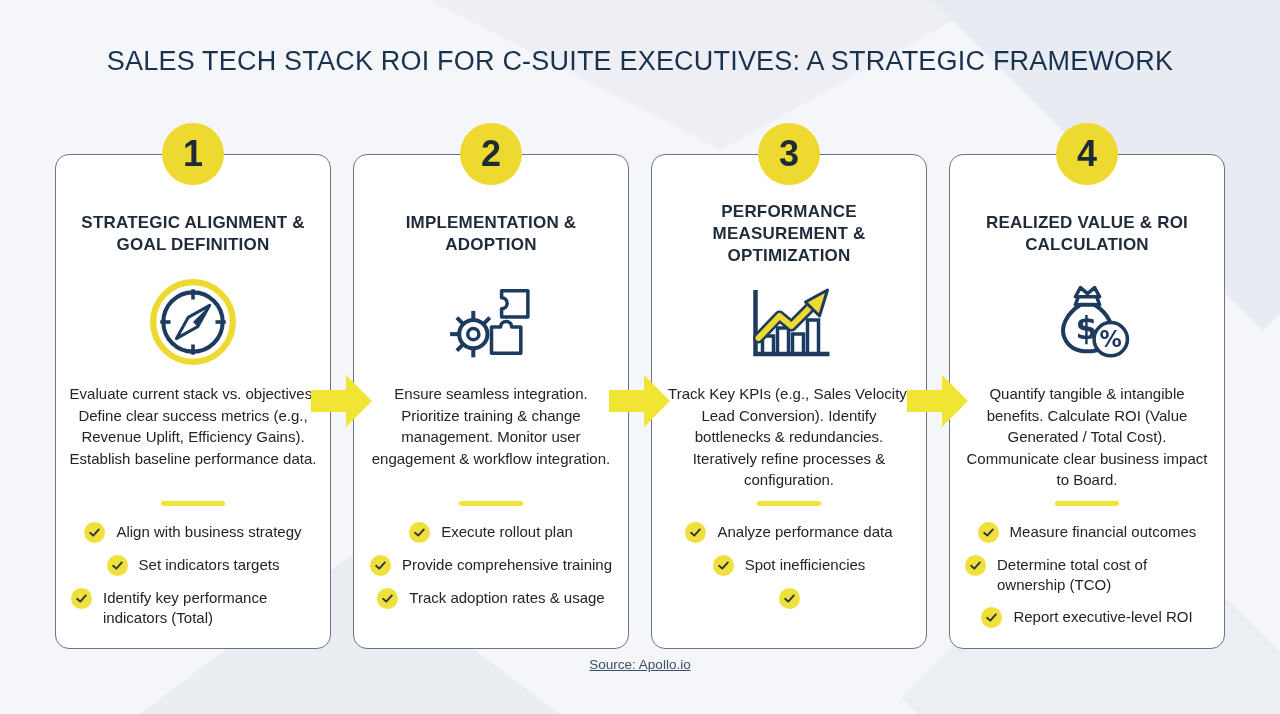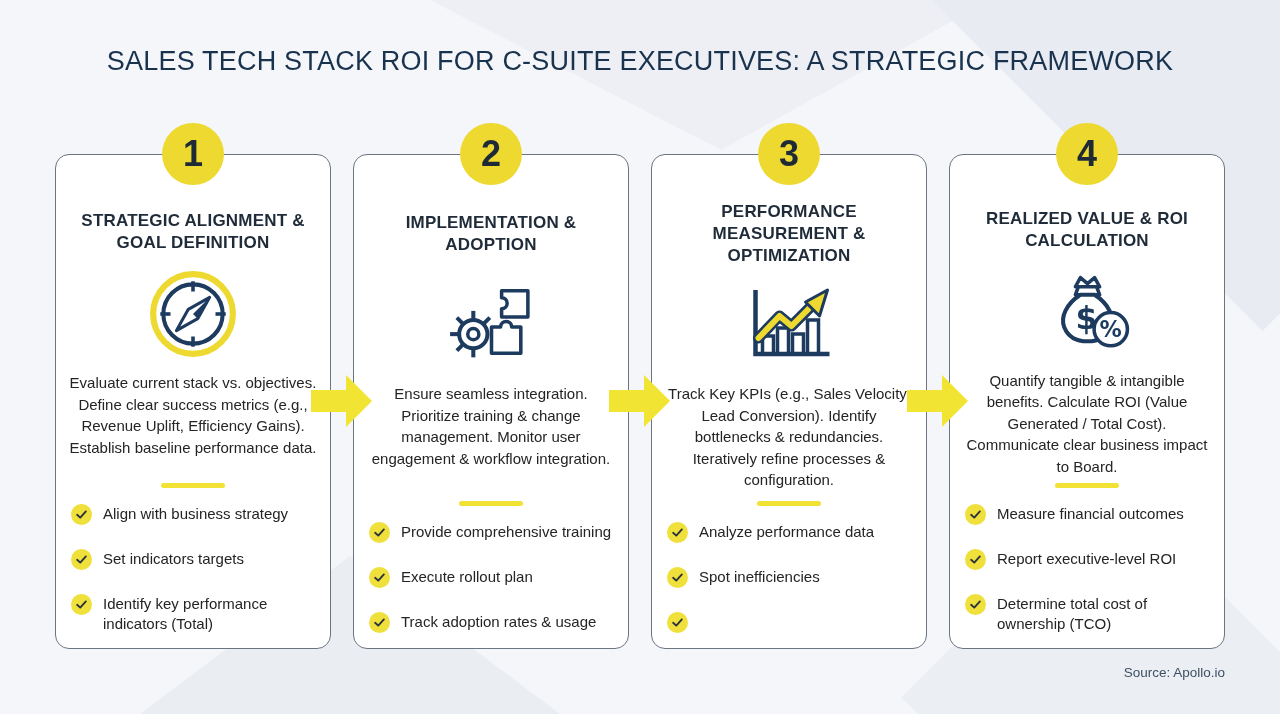--- a/index.html
+++ b/index.html
@@ -92,22 +92,23 @@
     color:#242424;
   }
   .divider {
     width:64px; height:5px; border-radius:3px;
     background:#F1E235;
     margin:6px 0 16px;
     flex-shrink:0;
   }
   .checklist {
     width:100%;
-    display:flex; flex-direction:column; gap:24px;
+    display:flex; flex-direction:column; gap:12px;
     padding:0 2px;
+    align-items:center;
   }
   .check-item {
     display:flex; align-items:flex-start; gap:11px;
   }
   .check-circle {
     width:21px; height:21px; border-radius:50%;
     background:#F0E03C;
     flex-shrink:0;
     display:flex; align-items:center; justify-content:center;
     margin-top:0px;
@@ -123,23 +124,23 @@
     transform:translateX(-50%);
     z-index:4;
     width:62px; height:56px;
   }
   .arrow-1 { left:287px; }
   .arrow-2 { left:585px; }
   .arrow-3 { left:883px; }
 
   
   .source-line {
-    width:1170px; margin:16px auto 0;
-    text-align:right;
-    font-size:13.5px; color:#3E5064;
+    width:1170px; margin:8px auto 0;
+    text-align:center;
+    font-size:13.5px; color:#3E5064;text-decoration:underline;
   }
 </style>
 </head>
 <body>
 
 <div class="bg-shape shape-tri-top"></div>
 <div class="bg-shape shape-band-right"></div>
 <div class="bg-shape shape-tri-bottom"></div>
 <div class="bg-shape shape-band-bottomright"></div>
 
@@ -219,29 +220,29 @@
         </div>
         <div class="card-desc">Ensure seamless integration. Prioritize training &amp; change management. Monitor user engagement &amp; workflow integration.</div>
         <div class="divider"></div>
         <div class="checklist">
           <div class="check-item">
             <span class="check-circle">
                 <svg width="15" height="15" viewBox="0 0 24 24">
                   <polyline points="5,12.5 10,17 19,7" stroke="#2A333E" stroke-width="3" fill="none" stroke-linecap="round" stroke-linejoin="round"></polyline>
                 </svg>
               </span>
+            <span class="check-text">Execute rollout plan</span>
+          </div>
+          <div class="check-item">
+            <span class="check-circle">
+                <svg width="15" height="15" viewBox="0 0 24 24">
+                  <polyline points="5,12.5 10,17 19,7" stroke="#2A333E" stroke-width="3" fill="none" stroke-linecap="round" stroke-linejoin="round"></polyline>
+                </svg>
+              </span>
             <span class="check-text">Provide comprehensive training</span>
-          </div>
-          <div class="check-item">
-            <span class="check-circle">
-                <svg width="15" height="15" viewBox="0 0 24 24">
-                  <polyline points="5,12.5 10,17 19,7" stroke="#2A333E" stroke-width="3" fill="none" stroke-linecap="round" stroke-linejoin="round"></polyline>
-                </svg>
-              </span>
-            <span class="check-text">Execute rollout plan</span>
           </div>
           <div class="check-item">
             <span class="check-circle">
                 <svg width="15" height="15" viewBox="0 0 24 24">
                   <polyline points="5,12.5 10,17 19,7" stroke="#2A333E" stroke-width="3" fill="none" stroke-linecap="round" stroke-linejoin="round"></polyline>
                 </svg>
               </span>
             <span class="check-text">Track adoption rates &amp; usage</span>
           </div>
         </div>
@@ -320,29 +321,29 @@
                 </svg>
               </span>
             <span class="check-text">Measure financial outcomes</span>
           </div>
           <div class="check-item">
             <span class="check-circle">
                 <svg width="15" height="15" viewBox="0 0 24 24">
                   <polyline points="5,12.5 10,17 19,7" stroke="#2A333E" stroke-width="3" fill="none" stroke-linecap="round" stroke-linejoin="round"></polyline>
                 </svg>
               </span>
+            <span class="check-text">Determine total cost of ownership (TCO)</span>
+          </div>
+          <div class="check-item">
+            <span class="check-circle">
+                <svg width="15" height="15" viewBox="0 0 24 24">
+                  <polyline points="5,12.5 10,17 19,7" stroke="#2A333E" stroke-width="3" fill="none" stroke-linecap="round" stroke-linejoin="round"></polyline>
+                </svg>
+              </span>
             <span class="check-text">Report executive-level ROI</span>
-          </div>
-          <div class="check-item">
-            <span class="check-circle">
-                <svg width="15" height="15" viewBox="0 0 24 24">
-                  <polyline points="5,12.5 10,17 19,7" stroke="#2A333E" stroke-width="3" fill="none" stroke-linecap="round" stroke-linejoin="round"></polyline>
-                </svg>
-              </span>
-            <span class="check-text">Determine total cost of ownership (TCO)</span>
           </div>
         </div>
       </div>
     </div>
 
     <svg class="flow-arrow arrow-1" viewBox="0 0 62 56">
       <polygon points="0,17 35,17 35,2 61,28 35,54 35,39 0,39" fill="#F2E433"></polygon>
     </svg>
     <svg class="flow-arrow arrow-2" viewBox="0 0 62 56">
       <polygon points="0,17 35,17 35,2 61,28 35,54 35,39 0,39" fill="#F2E433"></polygon>

